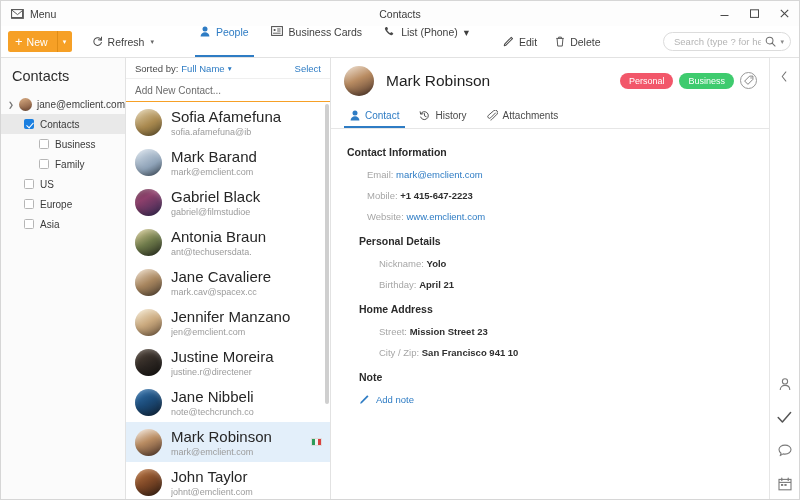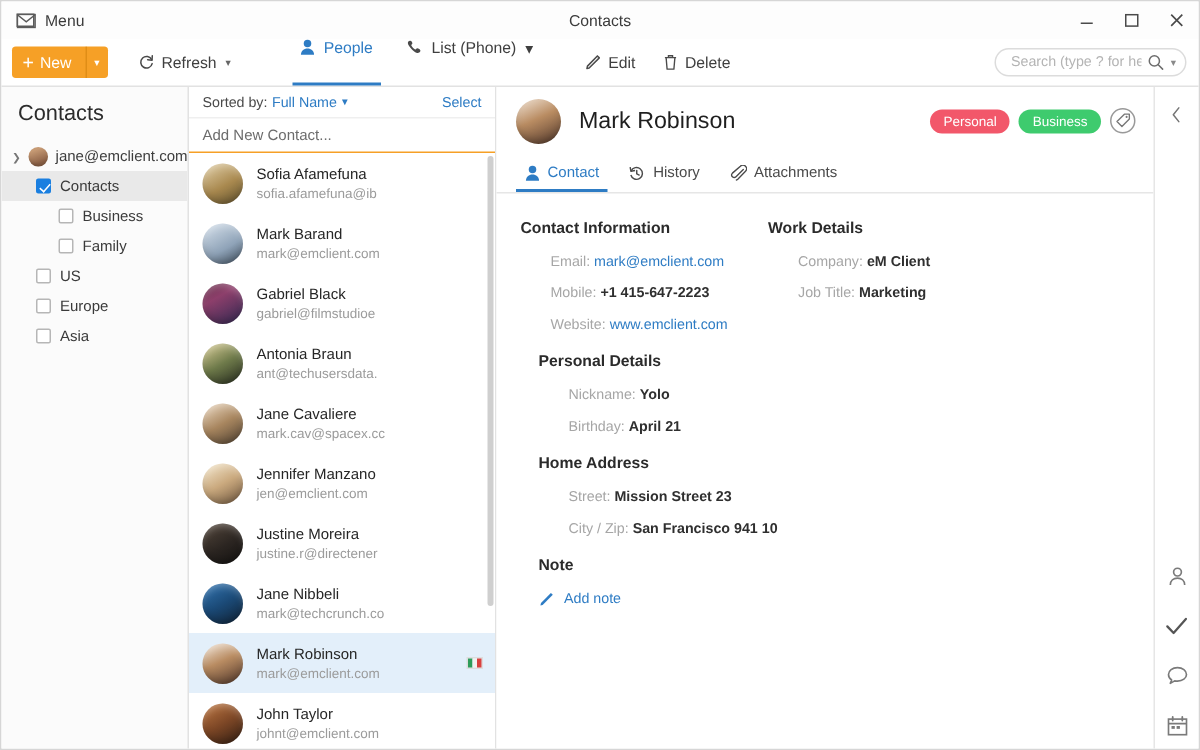--- a/index.html
+++ b/index.html
@@ -199,21 +199,21 @@
     display: flex; align-items: center;
     padding: 0 8px 0 9px; gap: 9px;
   }
   .citem.sel { background: #e3effa; }
   .cav {
     width: 27px; height: 27px; border-radius: 50%; flex: 0 0 27px;
     box-shadow: inset 0 -5px 7px -4px rgba(0,0,0,.3), inset 0 4px 6px -3px rgba(255,255,255,.35);
   }
   .cinfo { min-width: 0; flex: 1; }
   .cname {
-    font-size: 10px; color: #262626;
+    font-size: 15px; color: #262626;
     white-space: nowrap; overflow: hidden;
   }
   .cmail {
     font-size: 9px; color: #9b9b9b; margin-top: 2px;
     white-space: nowrap; overflow: hidden;
   }
   .flag {
     width: 11px; height: 8px; flex: 0 0 11px;
     display: flex; border: .5px solid #ddd;
   }
@@ -362,20 +362,30 @@
         <span>
           <svg width="10" height="11" viewBox="0 0 10 11">
               <circle cx="5" cy="3" r="2.5" fill="#2e7cc4"></circle>
               <path d="M0.6 10.5c0-2.6 2-4.2 4.4-4.2s4.4 1.6 4.4 4.2z" fill="#2e7cc4"></path>
             </svg>
         </span>
         <span>People</span>
       </div>
       <div class="tb-tab">
         <span>
+          <svg width="12" height="10" viewBox="0 0 12 10">
+              <rect x="0.6" y="0.6" width="10.8" height="8.8" fill="none" stroke="#4a4a4a" stroke-width="1"></rect>
+              <circle cx="3.6" cy="4" r="1.1" fill="#4a4a4a"></circle>
+              <path d="M6.2 3 H9.6 M6.2 5 H9.6 M2 7.2 H9.6" stroke="#4a4a4a" stroke-width="0.9"></path>
+            </svg>
+        </span>
+        <span>Business Cards</span>
+      </div>
+      <div class="tb-tab">
+        <span>
           <svg width="11" height="11" viewBox="0 0 12 12">
               <path d="M2 1.4c1.3-.6 1.7.2 2.2 1.3.4.9-.5 1.2-.7 1.6-.2.5 2.1 3.1 2.9 3.3.5.1.8-.9 1.4-.9 1 0 2 .7 2.3 1.6.3.9-1.2 2-2.4 1.8C5.2 9.7 1.2 5 1 3.1.9 2.2 1.4 1.7 2 1.4z" fill="#4a4a4a"></path>
             </svg>
         </span>
         <span>List (Phone)</span>
         <span class="cap">▾</span>
       </div>
     </div>
 
     <div class="tb-item" style="margin-left:14px">
@@ -506,21 +516,21 @@
               <span class="cav" style="background: linear-gradient(150deg, rgb(78, 66, 56) 8%, rgb(43, 37, 33) 55%, rgb(22, 20, 18) 95%);"></span>
               <div class="cinfo">
                 <div class="cname">Justine Moreira</div>
                 <div class="cmail">justine.r@directener</div>
               </div>
             </div>
             <div class="citem">
               <span class="cav" style="background: linear-gradient(150deg, rgb(47, 110, 168) 8%, rgb(27, 74, 119) 50%, rgb(18, 39, 61) 95%);"></span>
               <div class="cinfo">
                 <div class="cname">Jane Nibbeli</div>
-                <div class="cmail">mark@techcrunch.co</div>
+                <div class="cmail">note@techcrunch.co</div>
               </div>
             </div>
             <div class="citem sel">
               <span class="cav" style="background: linear-gradient(155deg, rgb(232, 214, 196) 8%, rgb(185, 140, 98) 45%, rgb(92, 64, 49) 95%);"></span>
               <div class="cinfo">
                 <div class="cname">Mark Robinson</div>
                 <div class="cmail">mark@emclient.com</div>
               </div>
               <span class="flag">
                 <i style="background: rgb(46, 156, 90);"></i>
@@ -617,29 +627,20 @@
                 <span>
                   <svg width="11" height="11" viewBox="0 0 12 12">
                       <path d="M1.4 10.6 L3 10.2 L10.4 2.8 L9 1.4 L1.8 8.8 Z" fill="#2e7cc4"></path>
                     </svg>
                 </span>
                 <span>Add note</span>
               </div>
             </div>
           </div>
 
-          <div class="col-r">
-            <div>
-              <div class="sec-title">Work Details</div>
-              <div id="sec-wd">
-                  <div class="fld"><span class="lbl">Company: </span><span class="v b">eM Client</span></div>
-                  <div class="fld"><span class="lbl">Job Title: </span><span class="v b">Marketing</span></div>
-                </div>
-            </div>
-          </div>
         </div>
       </div>
     </div>
 
     <div class="rail">
       <div class="rail-top">
         <svg width="9" height="11" viewBox="0 0 9 12">
             <path d="M6 1 L2 6 L6 11" fill="none" stroke="#757575" stroke-width="1.1" stroke-linecap="round" stroke-linejoin="round"></path>
           </svg>
       </div>

